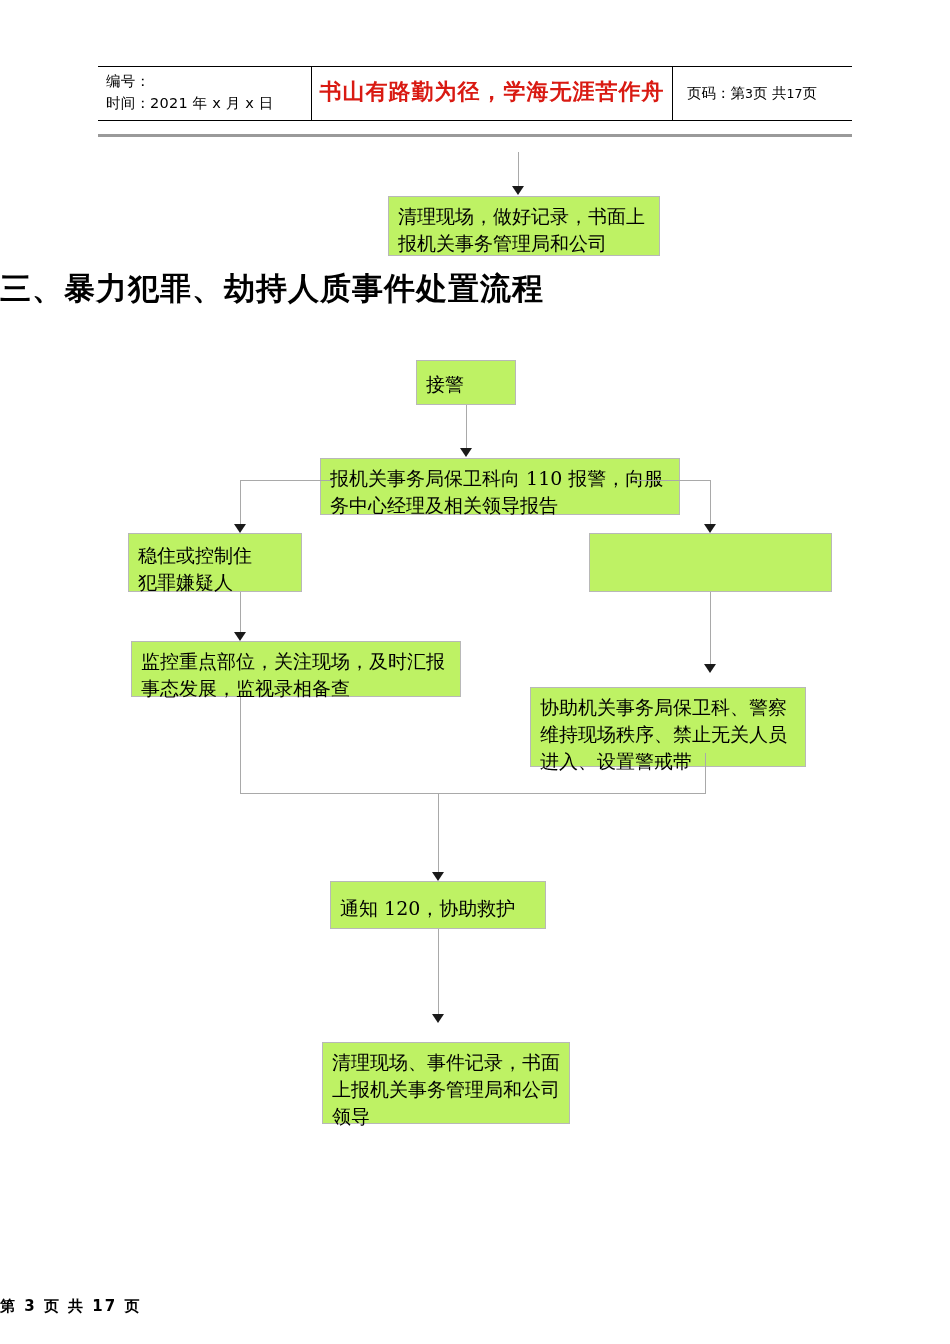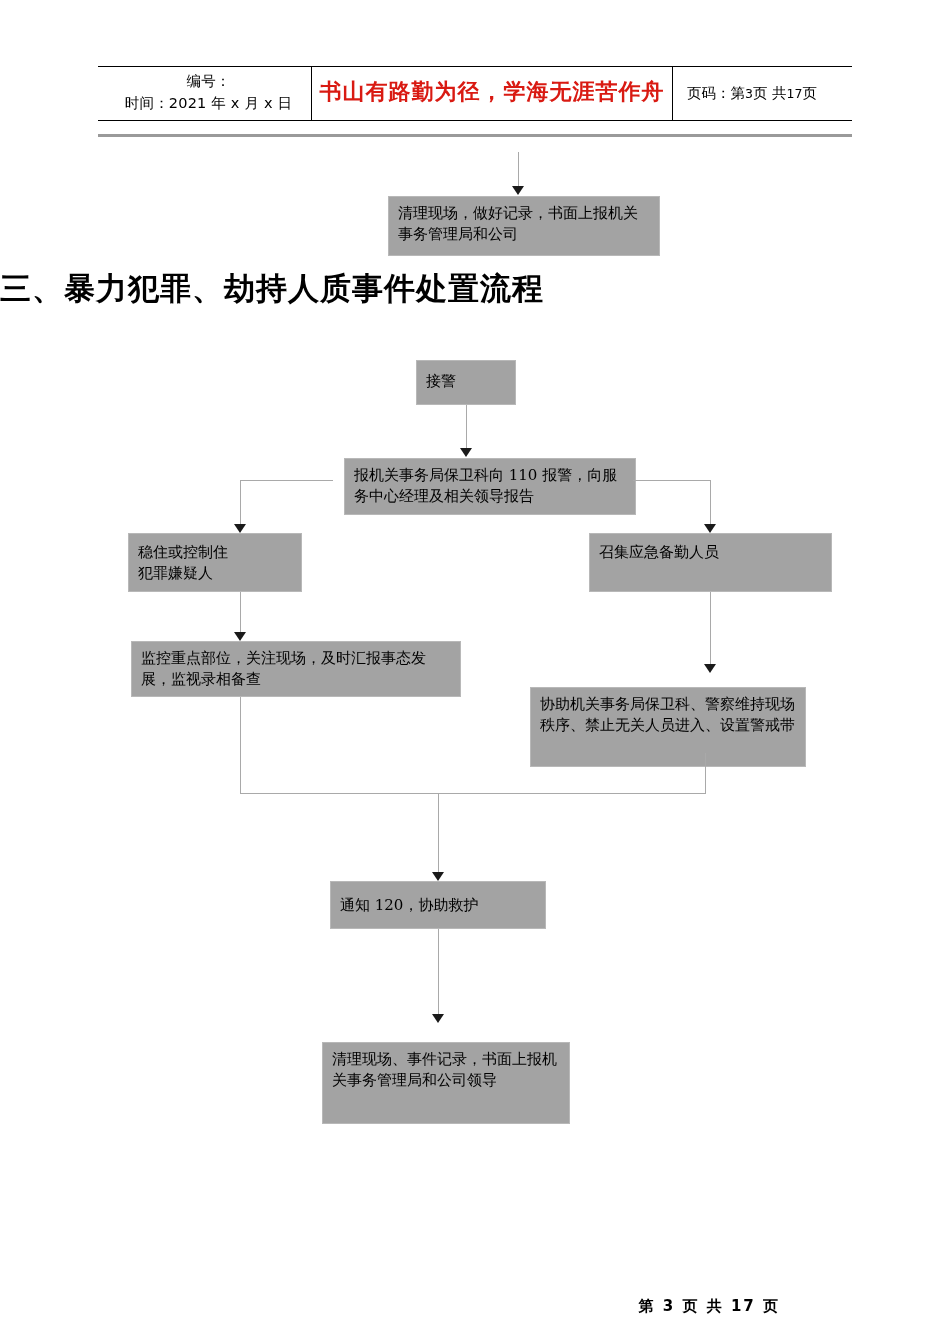--- a/index.html
+++ b/index.html
@@ -33,21 +33,21 @@
     border-collapse: collapse;
     border-top: 1.2px solid #000;
     border-bottom: 1.2px solid #000;
   }
   #header-table td {
     border-left: 1.2px solid #000;
     border-right: 1.2px solid #000;
     padding: 0;
     vertical-align: middle;
   }
-  #header-table td:first-child { border-left: none; text-align: center; }
+  #header-table td:first-child { border-left: none; }
   #header-table td:last-child  { border-right: none; }
 
   .hdr-cell-left {
     width: 205px;
     padding: 3px 0 5px 8px !important;
     font-family: "DejaVu Sans", "Liberation Sans", sans-serif;
     font-size: 14.5px;
     line-height: 1.55;
     letter-spacing: .2px;
   }
@@ -79,22 +79,22 @@
     width: 754px;
     height: 2.5px;
     background: #9a9a9a;
   }
 
   
   .fbox {
     position: absolute;
     box-sizing: border-box;
     border: 1px solid #b8b8b8;
-    background: #a3a3a3;
-    font-size: 15px;
+    background: #bef264;
+    font-size: 19px;
     line-height: 1.42;
     color: #000;
     padding: 6px 9px 4px;
     font-family: "DejaVu Serif", "Liberation Serif", serif;
   }
   .fbox.center { text-align: left; }
 
   .vline {
     position: absolute;
     width: 1px;
@@ -125,21 +125,21 @@
     letter-spacing: 1px;
     color: #000;
   }
 
   
   #footer {
     position: absolute;
     left: 0;
     top: 1297px;
     width: 950px;
-    text-align: right;
+    text-align: left;
     font-family: "DejaVu Sans", "Liberation Sans", sans-serif;
     font-weight: bold;
     font-size: 15px;
     letter-spacing: 2px;
     color: #000;
     padding-right: 170px;
     box-sizing: border-box;
   }
 </style>
 </head>
@@ -173,39 +173,38 @@
 
   <div id="section-title">三、暴力犯罪、劫持人质事件处置流程</div>
 
   <div class="fbox center" style="left:416px; top:360px; width:100px; height:45px; padding-top:10px;">
     <span>接警</span>
   </div>
 
   <div class="vline" style="left:466px; top:405px; height:44px;"></div>
   <div class="arrow-down" style="left:459.5px; top:448px;"></div>
 
-  <div class="fbox" style="left:344px; top:458px; width:292px; height:57px;">
+  <div class="fbox" style="left:320px; top:458px; width:360px; height:57px;">
     <span>报机关事务局保卫科向 110 报警，向服务中心经理及相关领导报告</span>
   </div>
 
   <div class="hline" style="left:240px; top:480px; width:93px;"></div>
   <div class="vline" style="left:240px; top:480px; height:47px;"></div>
   <div class="arrow-down" style="left:233.5px; top:524px;"></div>
 
   <div class="hline" style="left:633px; top:480px; width:78px;"></div>
   <div class="vline" style="left:710px; top:480px; height:47px;"></div>
   <div class="arrow-down" style="left:703.5px; top:524px;"></div>
 
   <div class="fbox center" style="left:128px; top:533px; width:174px; height:59px; padding-top:8px;">
     <div>稳住或控制住</div>
     <div>犯罪嫌疑人</div>
   </div>
 
   <div class="fbox center" style="left:589px; top:533px; width:243px; height:59px; padding-top:8px;">
-    <div>召集应急备勤人员</div>
   </div>
 
   <div class="vline" style="left:240px; top:592px; height:44px;"></div>
   <div class="arrow-down" style="left:233.5px; top:632px;"></div>
 
   <div class="vline" style="left:710px; top:592px; height:78px;"></div>
   <div class="arrow-down" style="left:703.5px; top:664px;"></div>
 
   <div class="fbox" style="left:131px; top:641px; width:330px; height:56px;">
     <span>监控重点部位，关注现场，及时汇报事态发展，监视录相备查</span>

